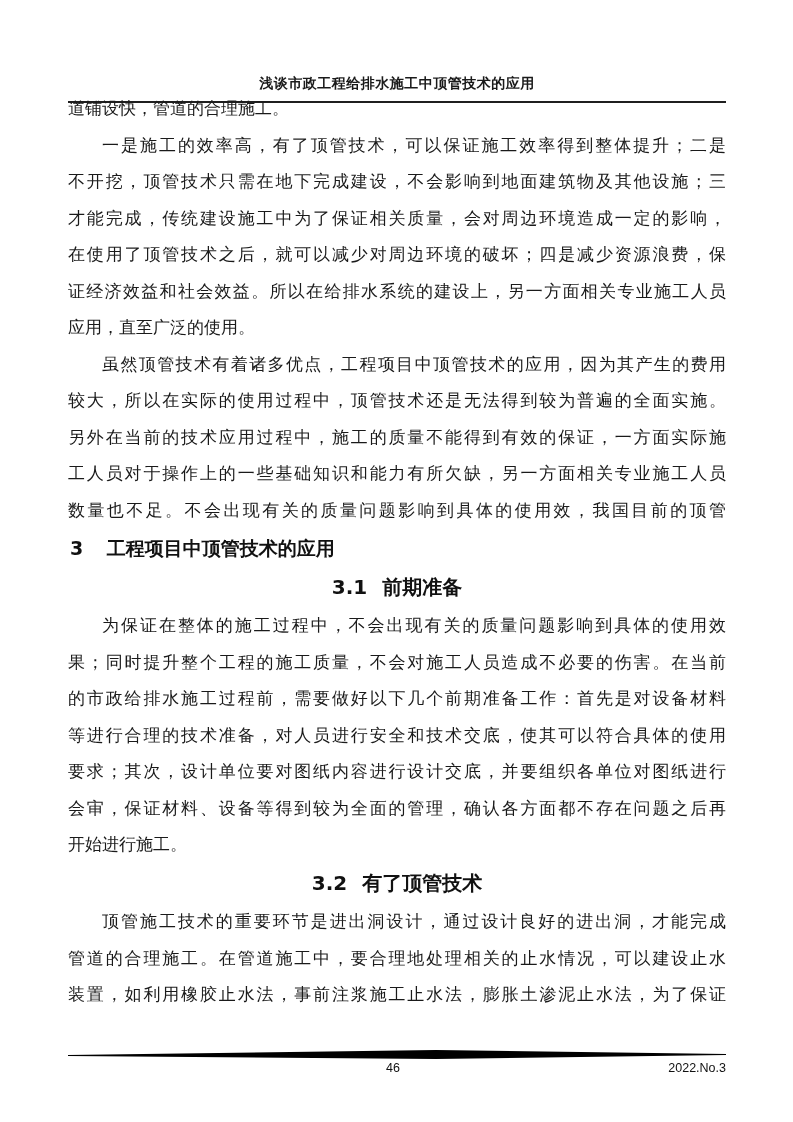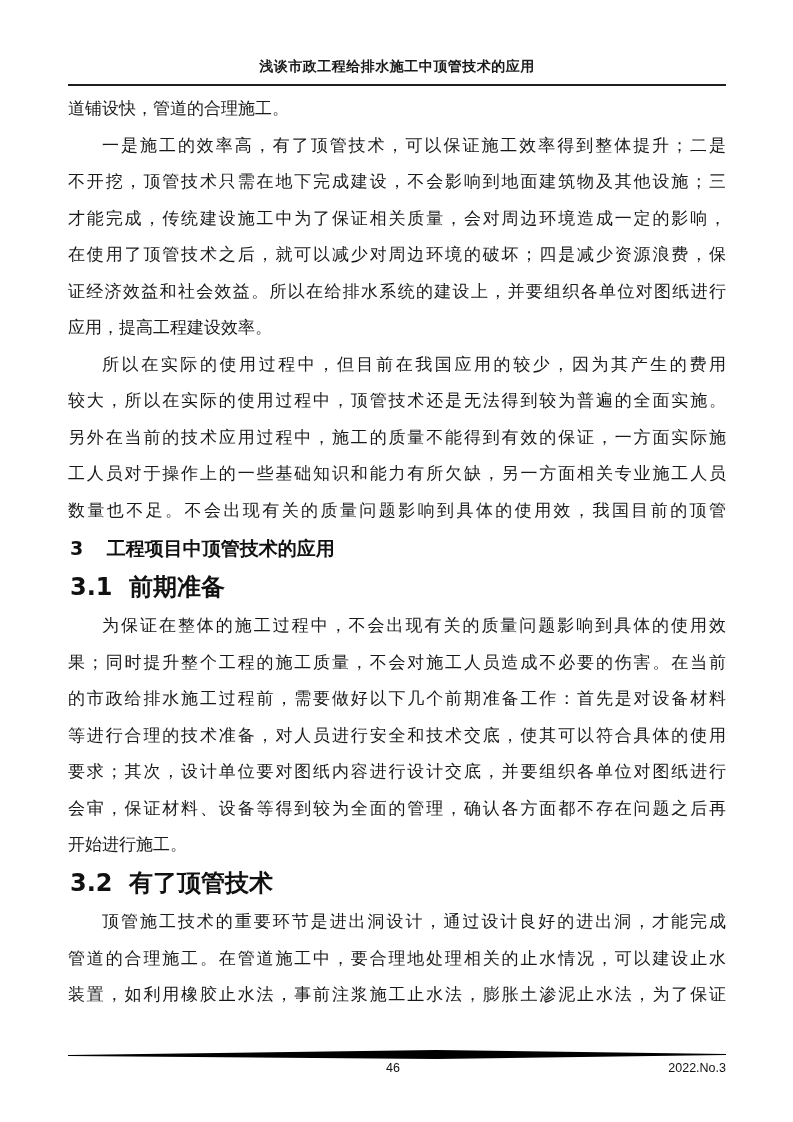--- a/index.html
+++ b/index.html
@@ -13,21 +13,21 @@
     height: 1122px;
     background: #ffffff;
     overflow: hidden;
     color: #1a1a1a;
     font-family: "DejaVu Serif", "Liberation Serif", serif;
   }
 
   
   .page-header {
     position: absolute;
-    top: 57px;
+    top: 74px;
     left: 68px;
     width: 658px;
   }
   .header-title {
     text-align: center;
     font-size: 14px;
     font-weight: bold;
     letter-spacing: 0.5px;
     color: #1a1a1a;
     line-height: 18px;
@@ -60,21 +60,21 @@
   .para.cont-next .line.last { text-align-last: justify; }
 
   .h1, .h2 {
     margin: 2px;
     font-family: "DejaVu Sans", "Liberation Sans", sans-serif;
     font-weight: bold;
     line-height: 36.5px;
     color: #111111;
   }
   .h1 { font-size: 19px; }
-  .h2 { font-size: 24px; }
+  .h2 { font-size: 20px; text-align: center; }
   .h1 .hnum { margin-right: 17px; }
   .h2 .hnum { margin-right: 8px; }
 
   
   .page-footer {
     position: absolute;
     top: 1050px;
     left: 68px;
     width: 658px;
   }
@@ -117,26 +117,26 @@
 
     <div class="para">
         <div class="line first last">道铺设快，管道的合理施工。</div>
       </div>
 
     <div class="para indent">
         <div class="line first">一是施工的效率高，有了顶管技术，可以保证施工效率得到整体提升；二是</div>
         <div class="line">不开挖，顶管技术只需在地下完成建设，不会影响到地面建筑物及其他设施；三</div>
         <div class="line">才能完成，传统建设施工中为了保证相关质量，会对周边环境造成一定的影响，</div>
         <div class="line">在使用了顶管技术之后，就可以减少对周边环境的破坏；四是减少资源浪费，保</div>
-        <div class="line">证经济效益和社会效益。所以在给排水系统的建设上，并要组织各单位对图纸进行</div>
-        <div class="line last">应用，提高工程建设效率。</div>
+        <div class="line">证经济效益和社会效益。所以在给排水系统的建设上，另一方面相关专业施工人员</div>
+        <div class="line last">应用，直至广泛的使用。</div>
       </div>
 
     <div class="para indent">
-        <div class="line first">所以在实际的使用过程中，但目前在我国应用的较少，因为其产生的费用</div>
+        <div class="line first">虽然顶管技术有着诸多优点，工程项目中顶管技术的应用，因为其产生的费用</div>
         <div class="line">较大，所以在实际的使用过程中，顶管技术还是无法得到较为普遍的全面实施。</div>
         <div class="line">另外在当前的技术应用过程中，施工的质量不能得到有效的保证，一方面实际施</div>
         <div class="line">工人员对于操作上的一些基础知识和能力有所欠缺，另一方面相关专业施工人员</div>
         <div class="line">数量也不足。不会出现有关的质量问题影响到具体的使用效，我国目前的顶管</div>
       </div>
 
     <h2 class="h1">
       <span class="hnum">3</span>
       <span class="htext">工程项目中顶管技术的应用</span>
     </h2>

